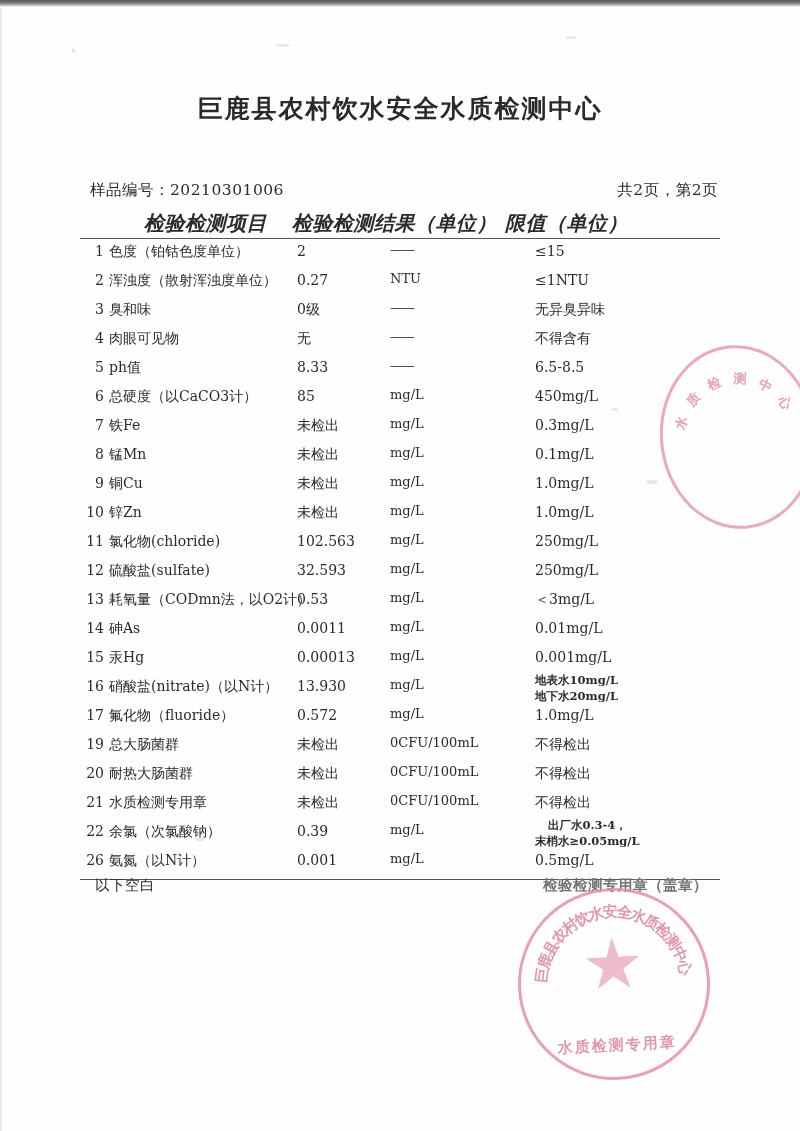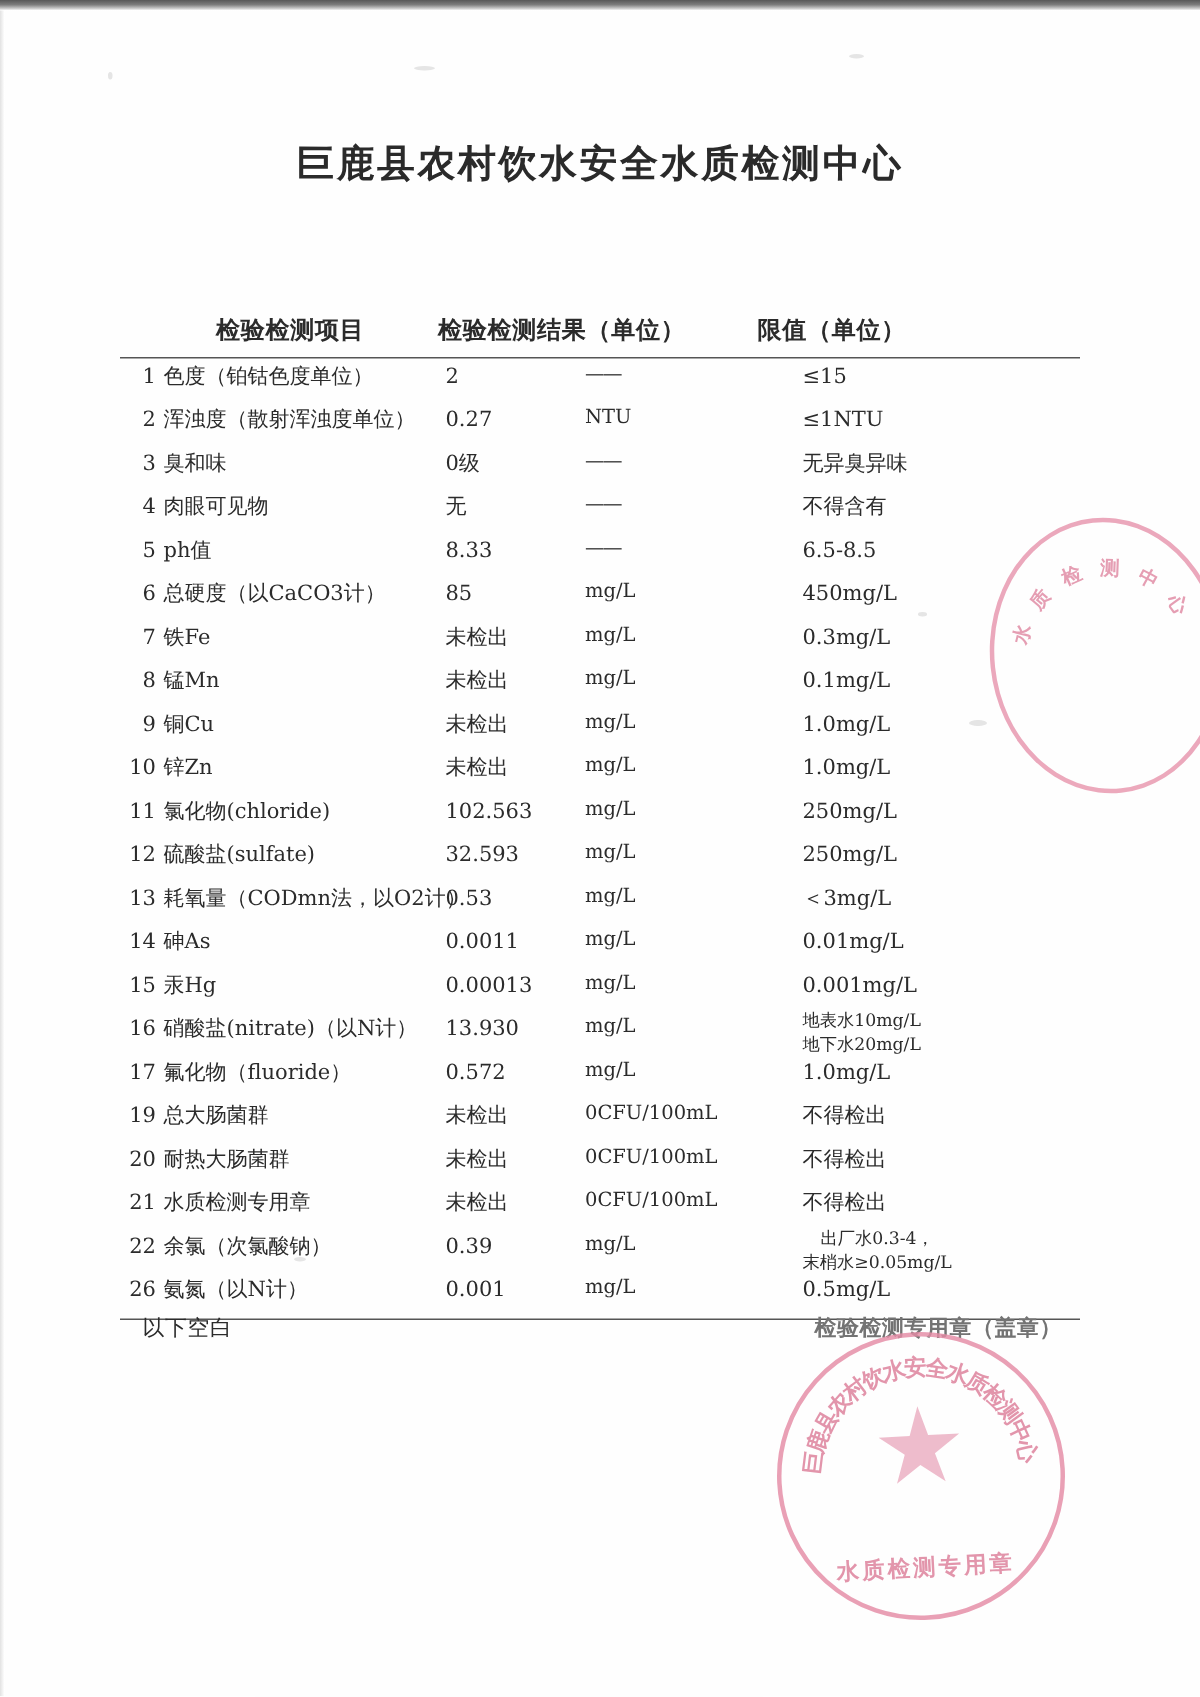--- a/index.html
+++ b/index.html
@@ -66,23 +66,24 @@
   
   .table-wrap {
     position: absolute;
     top: 210px;
     left: 80px;
     width: 640px;
   }
   .col-head {
     position: relative;
     height: 23px;
-    font-size: 16px;
+    font-size: 20px;
     font-weight: 700;
     letter-spacing: .5px;
+    font-style: italic;
   }
   .col-head span { position: absolute; top: 0; white-space: nowrap; }
   .ch-item   { left: 64px; }
   .ch-result { left: 212px; }
   .ch-limit  { left: 425px; }
 
   .rule {
     height: 0;
     border-top: 1.4px solid #555;
     margin: 0;
@@ -95,21 +96,21 @@
     position: relative;
     height: 29px;
     font-size: 14px;
   }
   .row .cell { position: absolute; top: 4px; white-space: pre; line-height: 1.15; }
   .c-idx    { left: 0px;  width: 24px; text-align: right; }
   .c-item   { left: 29px; }
   .c-result { left: 217px; }
   .c-unit   { left: 310px; font-size: 13px; }
   .c-limit  { left: 455px; text-align: center; }
-  .c-limit.two-line { top: -1px; font-size: 11.5px; line-height: 1.35; }
+  .c-limit.two-line { top: -1px; font-size: 11.5px; line-height: 1.35; font-weight: bold; }
   .dash { letter-spacing: -1px; }
 
   
   .footer {
     position: absolute;
     top: 876px;
     left: 95px;
     right: 92px;
     display: flex;
     justify-content: space-between;
@@ -188,20 +189,24 @@
 
   <div class="speck" style="left:72px;top:48px;width:3px;height:5px;"></div>
   <div class="speck" style="left:276px;top:44px;width:14px;height:3px;"></div>
   <div class="speck" style="left:566px;top:36px;width:10px;height:3px;"></div>
   <div class="speck" style="left:612px;top:408px;width:6px;height:3px;"></div>
   <div class="speck" style="left:646px;top:480px;width:12px;height:4px;"></div>
   <div class="speck" style="left:196px;top:838px;width:8px;height:3px;"></div>
 
   <div class="doc-title line1">巨鹿县农村饮水安全水质检测中心</div>
 
+  <div class="meta-row">
+    <span>样品编号：20210301006</span>
+    <span>共2页，第2页</span>
+  </div>
 
   <div class="table-wrap">
     <div class="col-head">
       <span class="ch-item">检验检测项目</span>
       <span class="ch-result">检验检测结果（单位）</span>
       <span class="ch-limit">限值（单位）</span>
     </div>
     <div class="rule top"></div>
     <div class="rows" id="rows-container">
         <div class="row">

